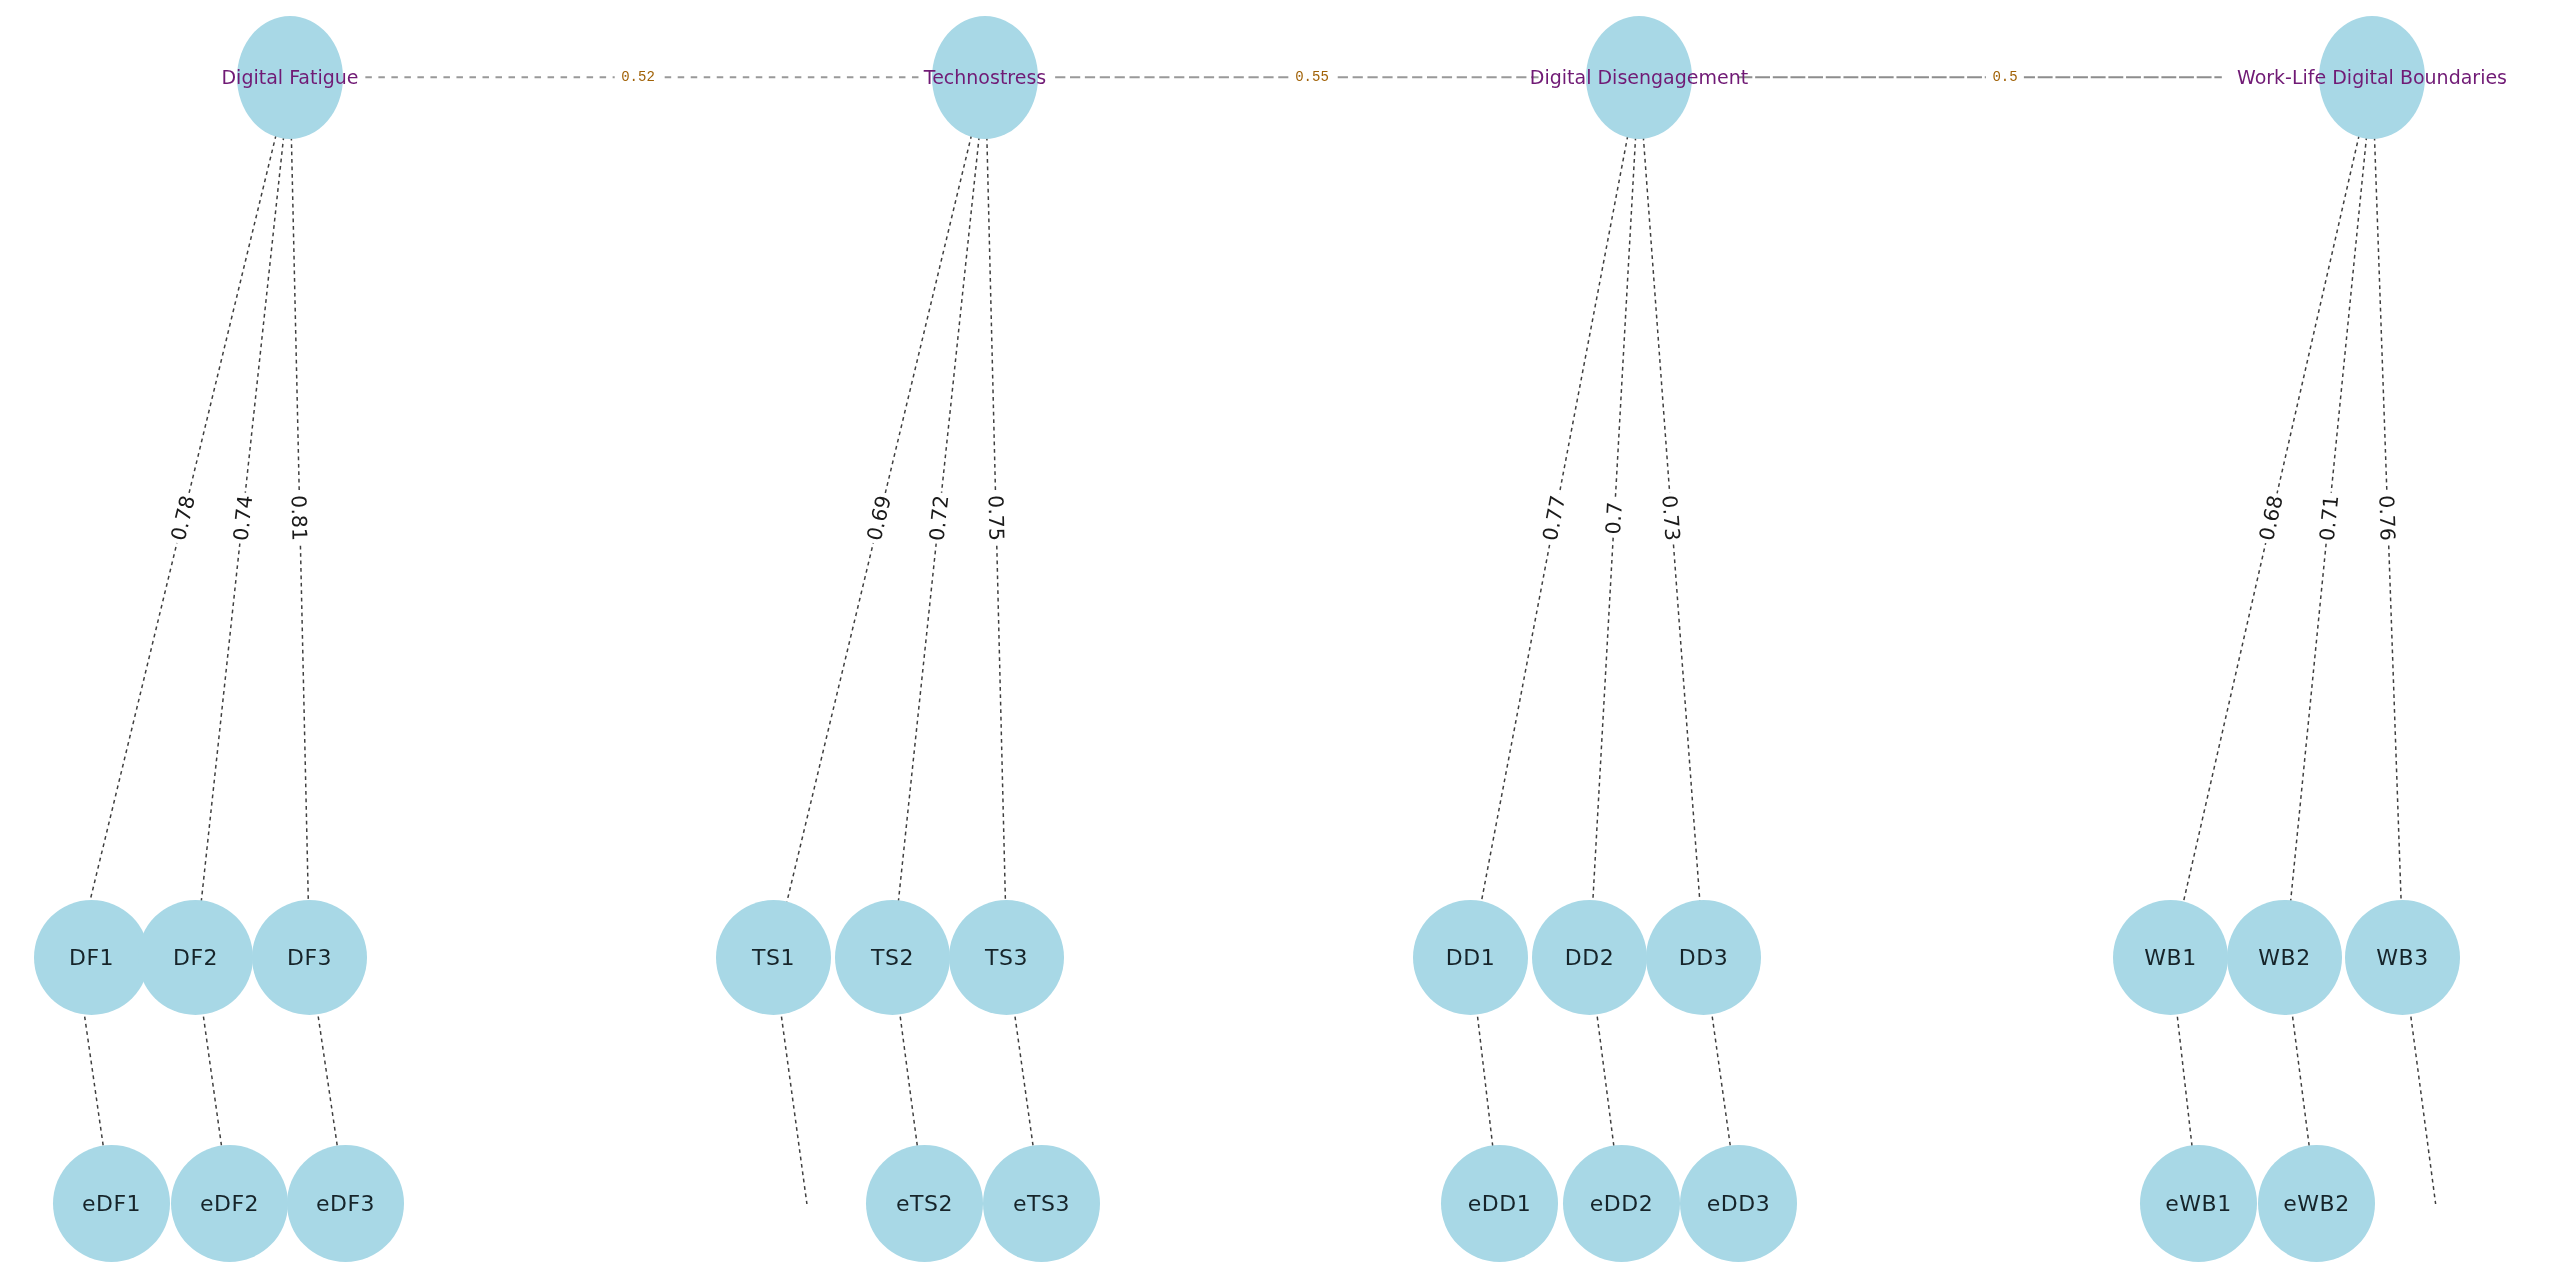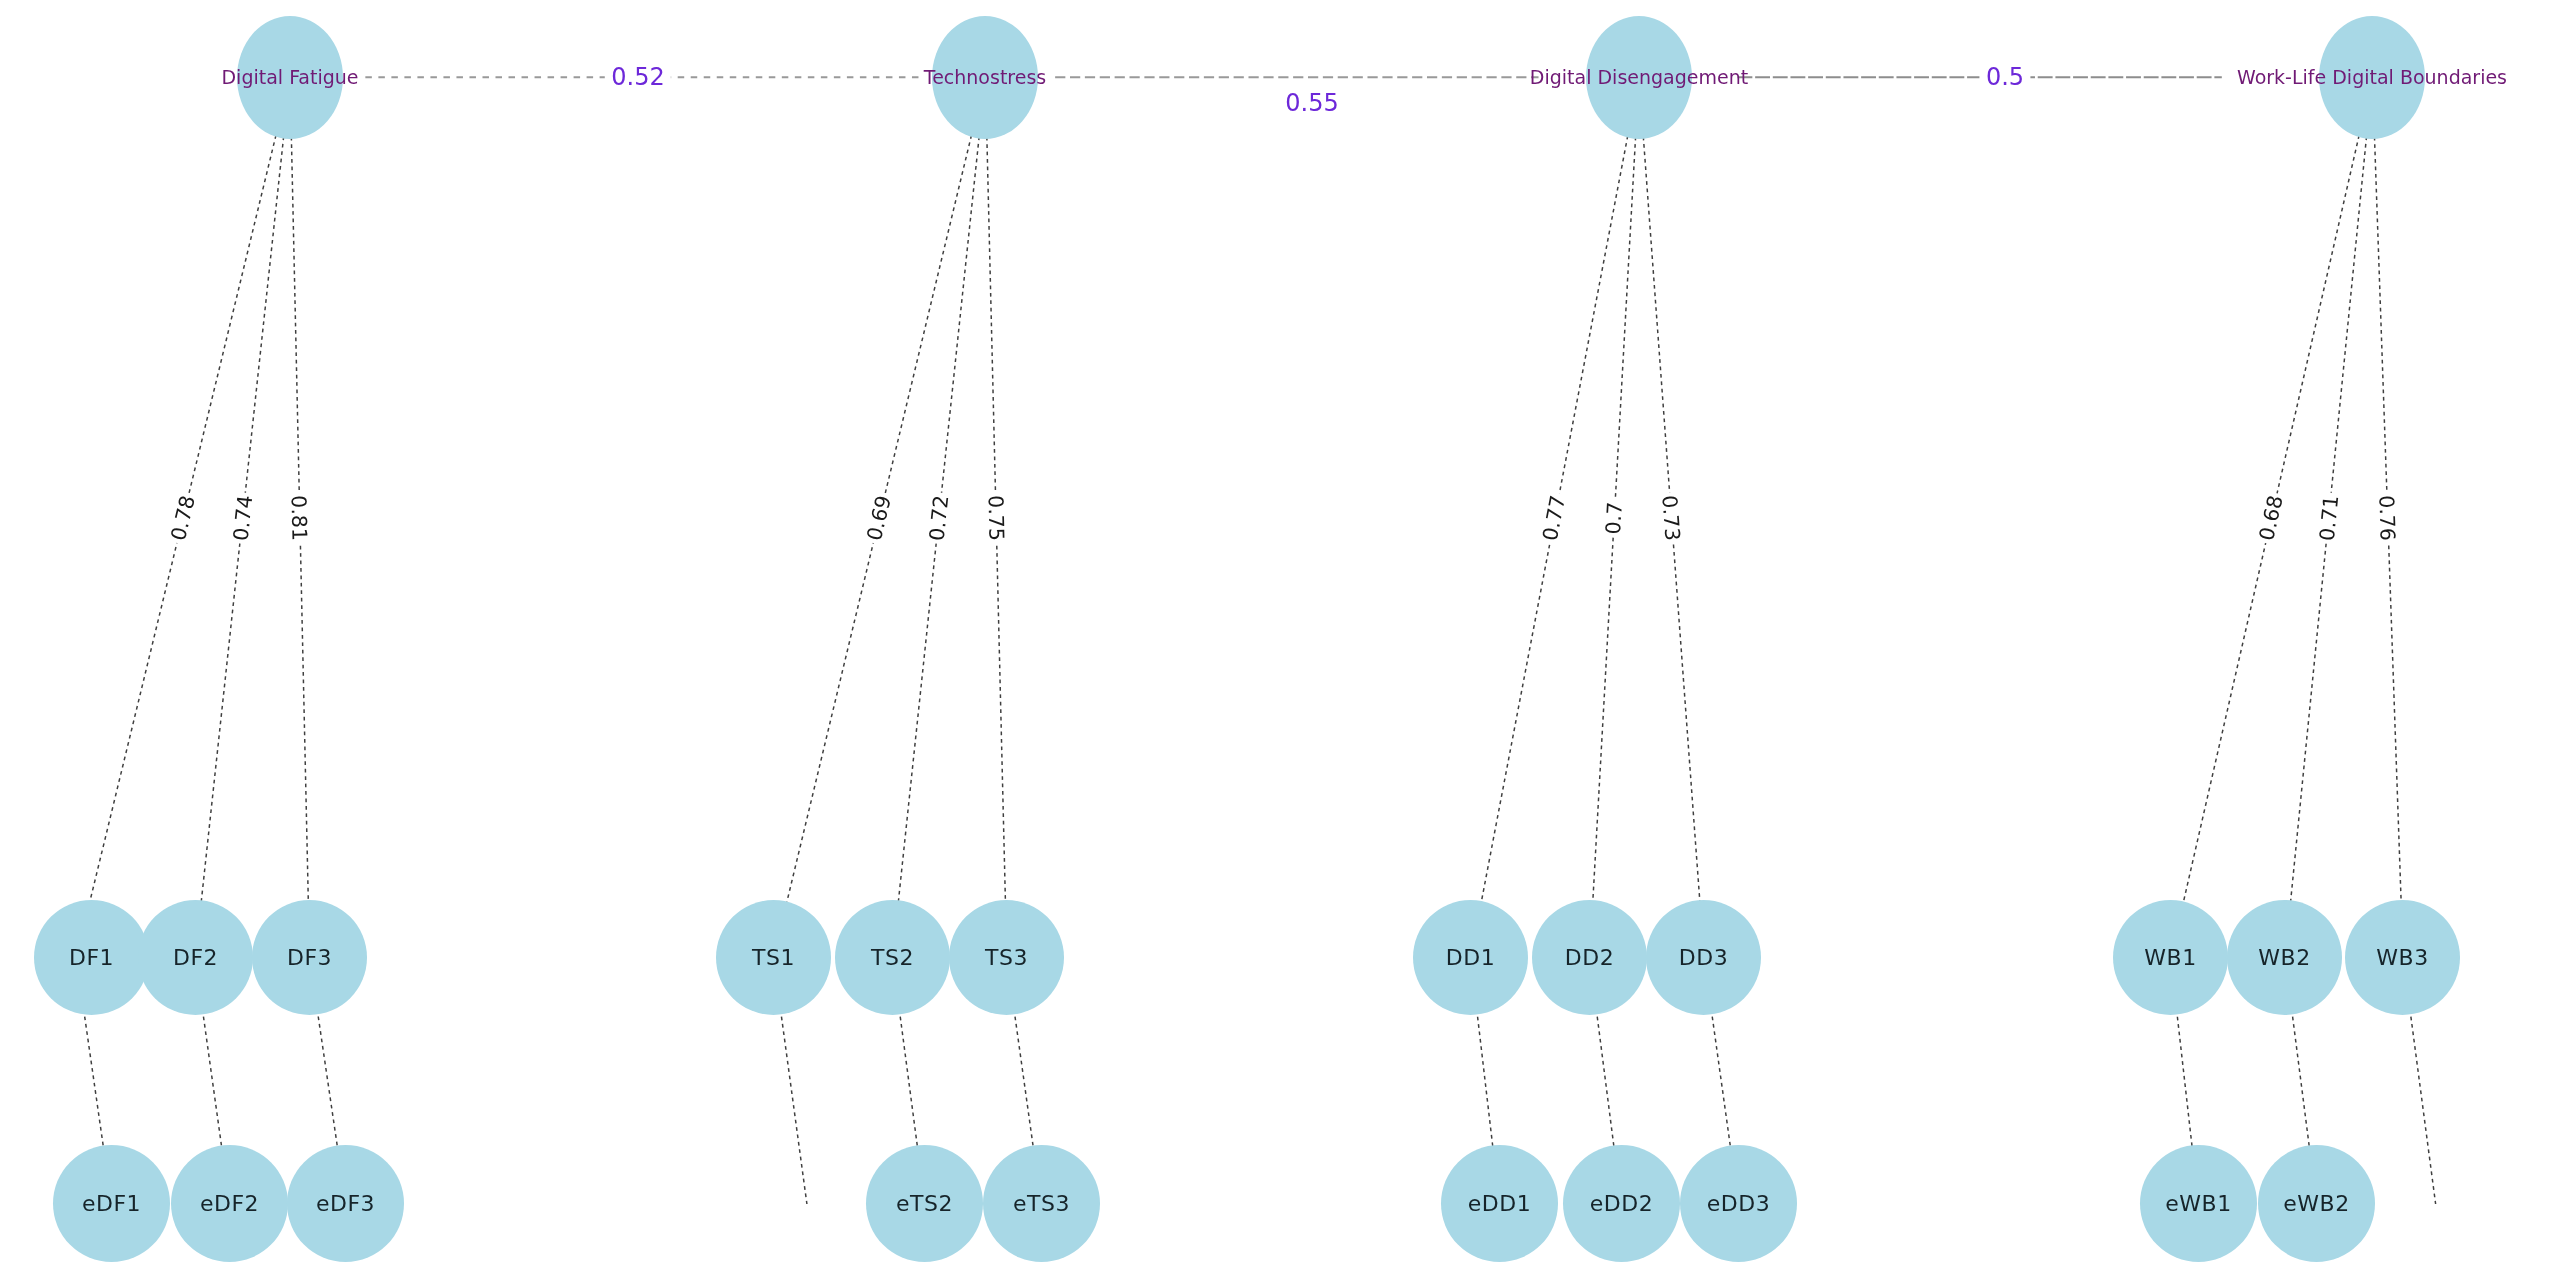--- a/index.html
+++ b/index.html
@@ -20,21 +20,21 @@
     position:absolute;width:117px;height:117px;border-radius:50%;
     background:var(--node-fill);display:flex;align-items:center;justify-content:center;
   }
   .circle-label{font-size:22px;color:#16242a;letter-spacing:0.5px;}
   .latent-label{
     position:absolute;transform:translate(-50%,-50%);white-space:nowrap;
     font-size:19px;color:#701a75;z-index:5;
   }
   .edge-val{
     position:absolute;transform:translate(-50%,-50%);white-space:nowrap;
-    font-size:24px;color:#6d28d9;background:#fff;padding:0.9px 6.5px;border-radius:5.6px;z-index:4;
+    font-size:14px;color:#a16207;background:#fff;padding:0.9px 6.5px;border-radius:5.6px;z-index:4;font-family:Liberation Mono, monospace;
   }
   .loading{
     position:absolute;white-space:nowrap;font-size:20.5px;color:#1a1a1a;
     background:#fff;padding:0 2.8px;border-radius:4.6px;z-index:4;
   }
 </style>
 </head>
 <body>
 
 <div id="canvas" style="--node-fill:#a8d8e6;">
@@ -80,21 +80,21 @@
   <div class="latent" style="left:932px;top:16px;"></div>
   <div class="latent" style="left:1586px;top:16px;"></div>
   <div class="latent" style="left:2319px;top:16px;"></div>
 
   <span class="latent-label" style="left:290px;top:77px;">Digital Fatigue</span>
   <span class="latent-label" style="left:985px;top:77px;">Technostress</span>
   <span class="latent-label" style="left:1639px;top:77px;">Digital Disengagement</span>
   <span class="latent-label" style="left:2372px;top:77px;">Work-Life Digital Boundaries</span>
 
   <span class="edge-val" style="left:638px;top:77px;">0.52</span>
-  <span class="edge-val" style="left:1312px;top:77px;margin-top:26px;">0.55</span>
+  <span class="edge-val" style="left:1312px;top:77px;">0.55</span>
   <span class="edge-val" style="left:2005px;top:77px;">0.5</span>
 
   <span class="loading" style="left:183px;top:518px;transform:translate(-50%,-50%) rotate(-76.4deg);">0.78</span>
   <span class="loading" style="left:243px;top:518px;transform:translate(-50%,-50%) rotate(-83.9deg);">0.74</span>
   <span class="loading" style="left:299px;top:518px;transform:translate(-50%,-50%) rotate(88.7deg);">0.81</span>
 
   <span class="loading" style="left:879px;top:518px;transform:translate(-50%,-50%) rotate(-76.5deg);">0.69</span>
   <span class="loading" style="left:939px;top:518px;transform:translate(-50%,-50%) rotate(-84deg);">0.72</span>
   <span class="loading" style="left:996px;top:518px;transform:translate(-50%,-50%) rotate(88.6deg);">0.75</span>
 

